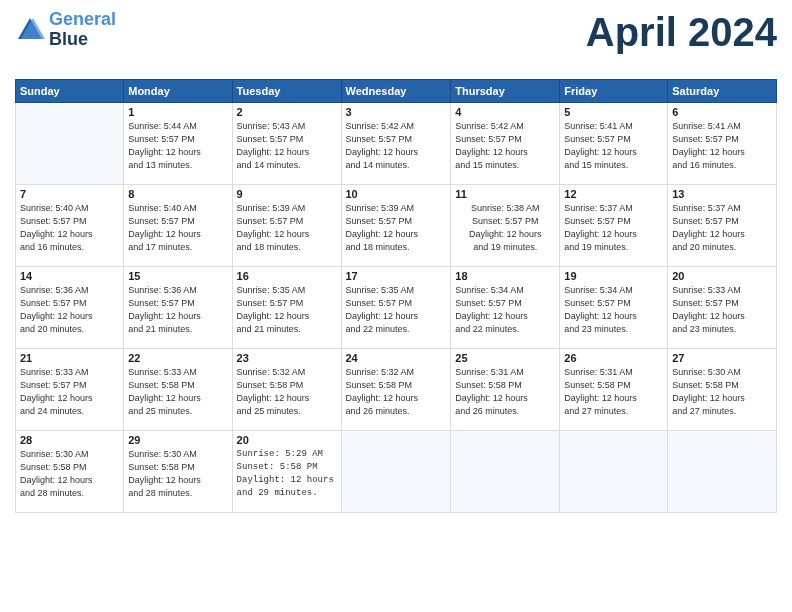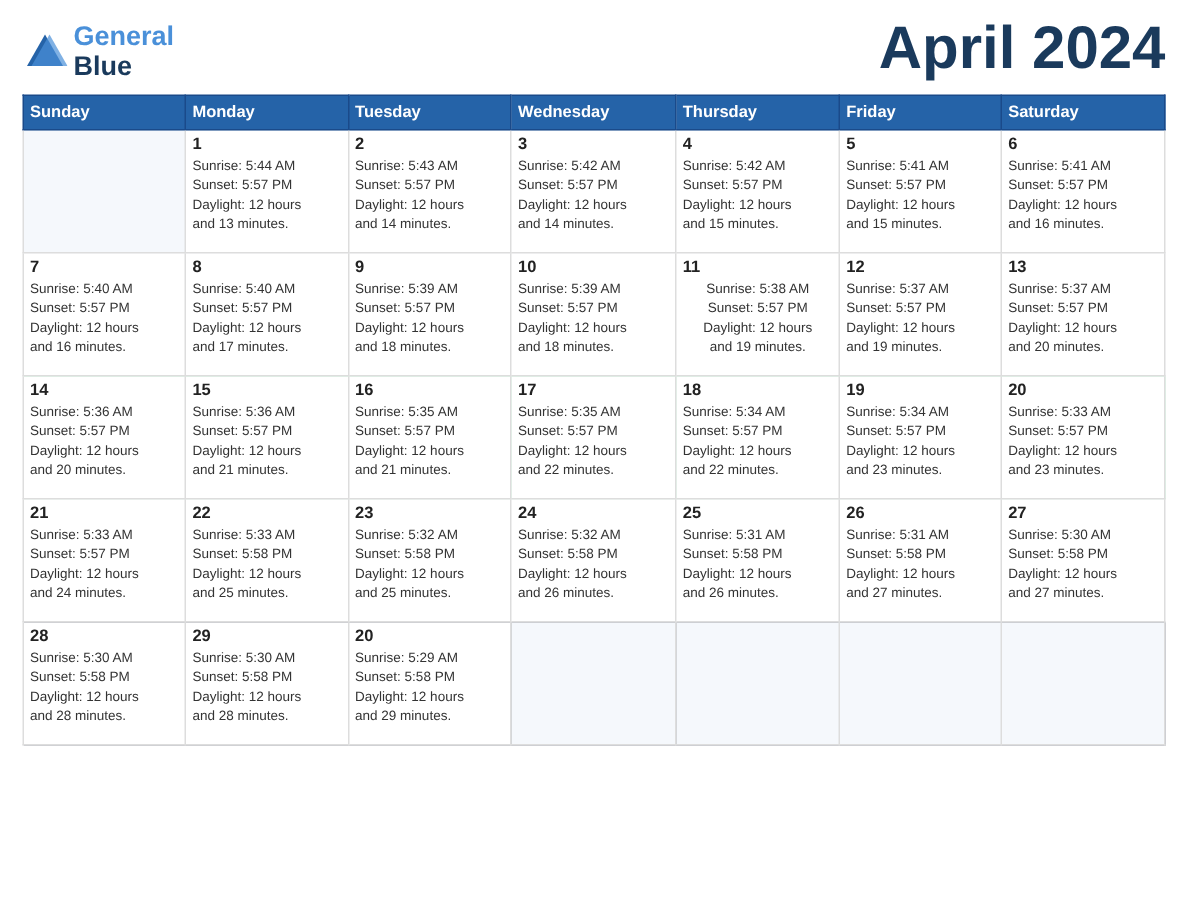--- a/index.html
+++ b/index.html
@@ -12,22 +12,22 @@
     }
     .page {
       width: 792px;
       height: 612px;
       padding: 10px 15px;
       background: #fff;
     }
     .header {
       display: flex;
       justify-content: space-between;
-      align-items: flex-end;
-      margin-bottom: 8px;
+      align-items: flex-start;
+      margin-bottom: 24px;
     }
     .logo {
       display: flex;
       align-items: center;
       gap: 4px;
     }
     .logo-text {
       font-size: 18px;
       font-weight: bold;
       color: #1a3a5c;
@@ -332,21 +332,21 @@
           </td>
           <td>
             <span class="day-num">29</span>
             <div class="day-info" style="white-space: pre-line;">Sunrise: 5:30 AM
 Sunset: 5:58 PM
 Daylight: 12 hours
 and 28 minutes.</div>
           </td>
           <td>
             <span class="day-num">20</span>
-            <div class="day-info" style="white-space: pre-line;">Sunrise: 5:29 AM
+            <div class="day-info" style="white-space: pre-line; font-family: Liberation Mono, monospace;">Sunrise: 5:29 AM
 Sunset: 5:58 PM
 Daylight: 12 hours
 and 29 minutes.</div>
           </td>
           <td class="empty" style="background: rgb(245, 248, 252);"></td>
           <td class="empty" style="background: rgb(245, 248, 252);"></td>
           <td class="empty" style="background: rgb(245, 248, 252);"></td>
           <td class="empty" style="background: rgb(245, 248, 252);"></td>
         </tr>
       </tbody>

